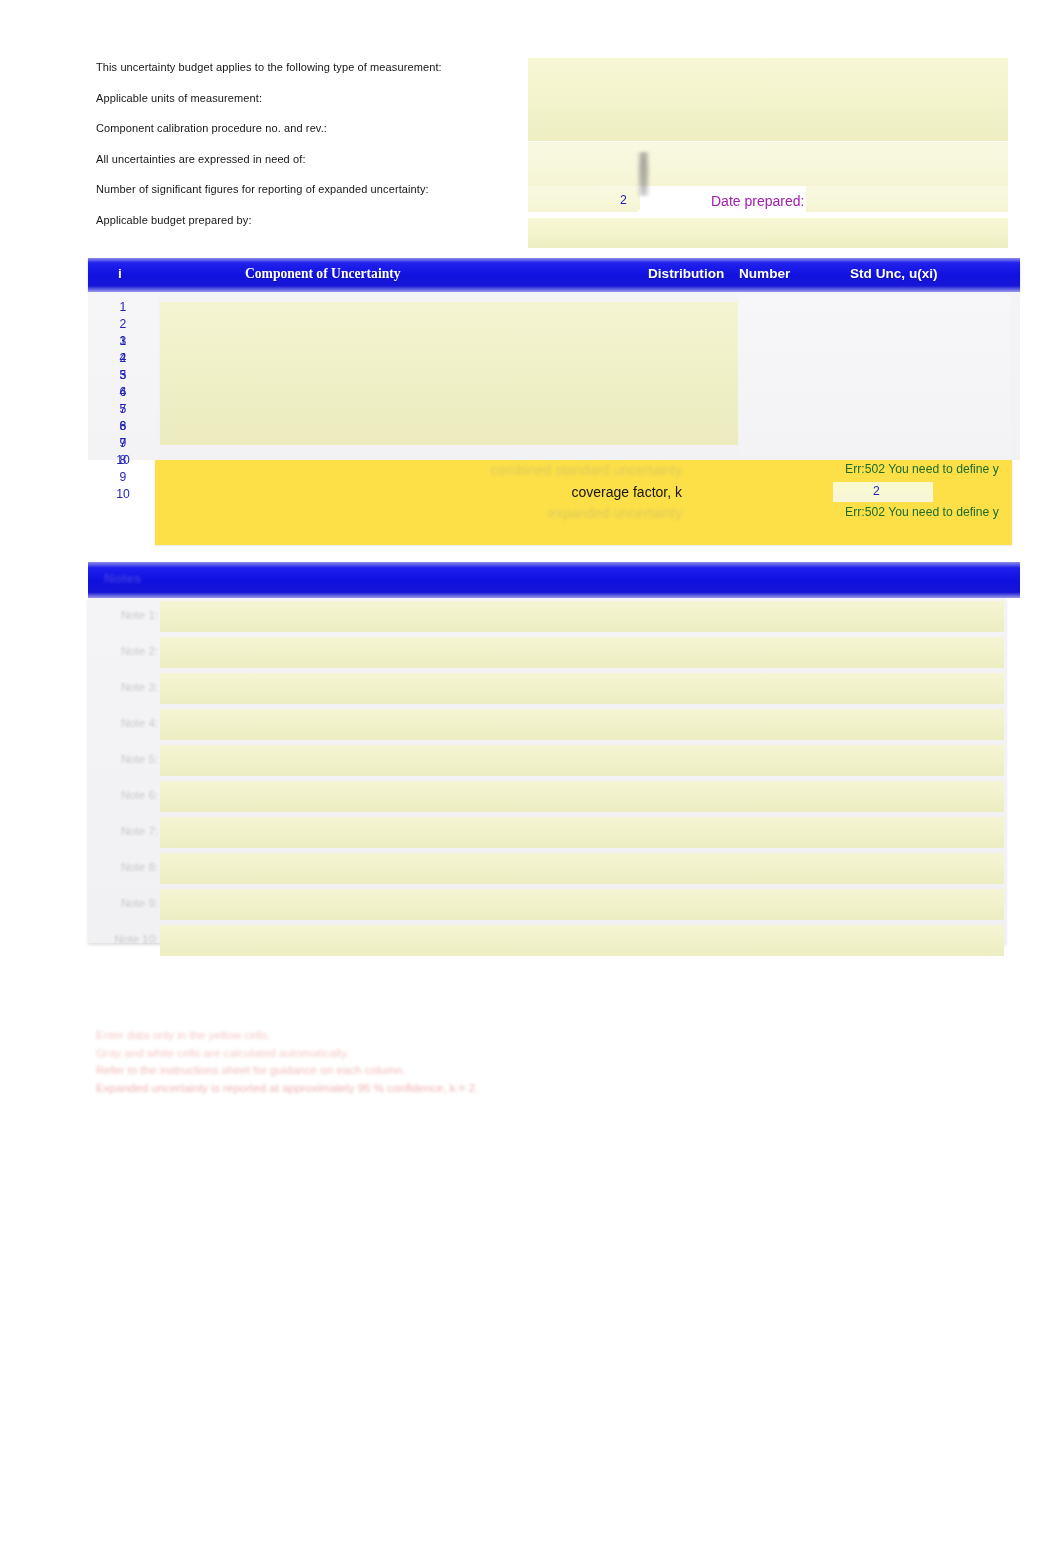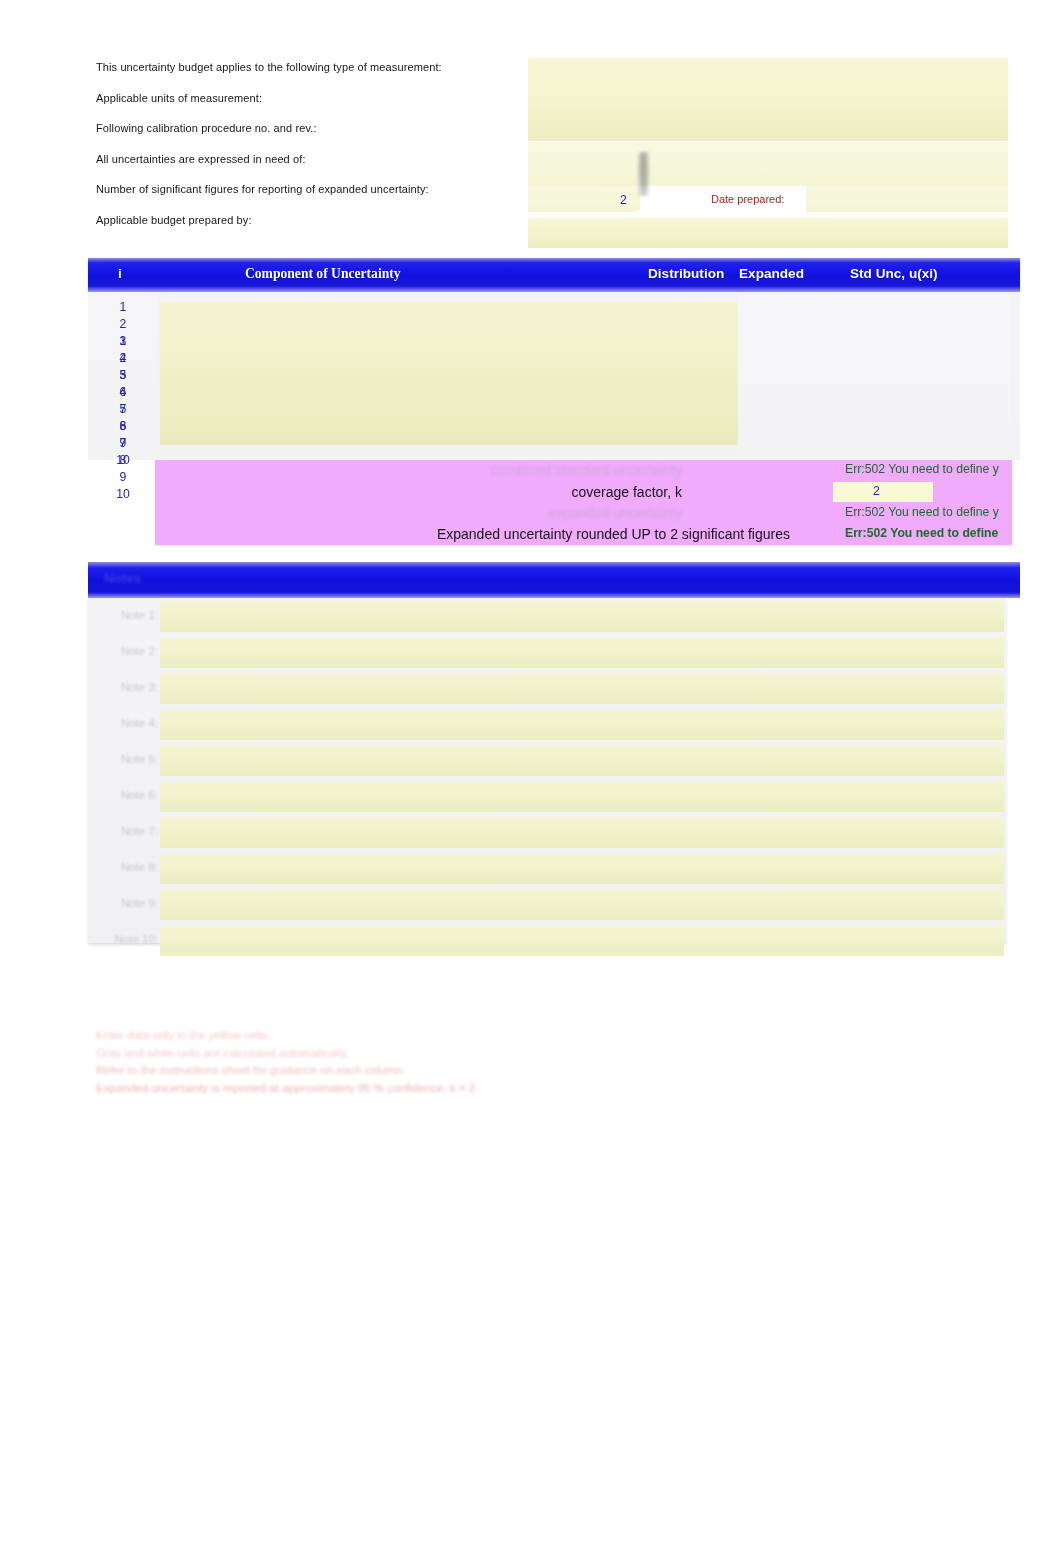--- a/index.html
+++ b/index.html
@@ -55,22 +55,22 @@
   }
 
   .blue-val {
     position: absolute;
     font-size: 12.3px;
     color: #2222bb;
     white-space: nowrap;
   }
   .blue-label {
     position: absolute;
-    font-size: 11px;
-    color: #b91c1c;
+    font-size: 14px;
+    color: #a21caf;
     white-space: nowrap;
   }
 
   
   .smudge {
     position: absolute;
     left: 637px;
     top: 152px;
     width: 13px;
     height: 44px;
@@ -140,21 +140,21 @@
     background: linear-gradient(180deg,#f7f7f9 0%, #f3f3f5 100%);
   }
 
   
   .summary {
     position: absolute;
     left: 155px;
     top: 460px;
     width: 857px;
     height: 85px;
-    background: #f0abfc;
+    background: #fde047;
     box-shadow: 0 1px 2px rgba(0,0,0,0.10);
   }
   .srow {
     position: relative;
     height: 21px;
   }
   .srow .slabel {
     position: absolute;
     right: 330px;
     top: 2px;
@@ -275,21 +275,21 @@
 
     <div class="form-row">
       <span class="form-label">This uncertainty budget applies to the following type of measurement:</span>
     </div>
 
     <div class="form-row">
       <span class="form-label">Applicable units of measurement:</span>
     </div>
 
     <div class="form-row">
-      <span class="form-label">Following calibration procedure no. and rev.:</span>
+      <span class="form-label">Component calibration procedure no. and rev.:</span>
     </div>
 
     <div class="form-row">
       <span class="form-label">All uncertainties are expressed in need of:</span>
     </div>
 
     <div class="form-row">
       <span class="form-label">Number of significant figures for reporting of expanded uncertainty:</span>
     </div>
 
@@ -312,21 +312,21 @@
 
   <div class="smudge"></div>
 
   <div class="budget">
 
     <div class="bar">
       <span class="hcell" style="left:30px;">i</span>
       <span class="hcell" style="left:157px;font-family:Liberation Serif, serif;">Component of Uncertainty</span>
       <span class="hcell" style="left:470px;"></span>
       <span class="hcell" style="left:560px;">Distribution</span>
-      <span class="hcell" style="left:651px;">Expanded</span>
+      <span class="hcell" style="left:651px;">Number</span>
       <span class="hcell" style="left:762px;">Std Unc, u(xi)</span>
     </div>
 
     <div class="tbody">
       <div class="idx-col">
         <span class="idx" style="top:42px;">1</span>
         <span class="idx" style="top:59px;">2</span>
         <span class="idx" style="top:76px;">3</span>
         <span class="idx" style="top:93px;">4</span>
         <span class="idx" style="top:110px;">5</span>
@@ -367,24 +367,20 @@
       <div class="kbox"></div>
       <span class="slabel">coverage factor, k</span>
       <span class="kval">2</span>
     </div>
 
     <div class="srow" style="height:21px;">
       <span class="slabel ghost">expanded uncertainty</span>
       <span class="serr">Err:502 You need to define y</span>
     </div>
 
-    <div class="srow" style="height:21px;">
-      <span class="slabel" style="right:222px;">Expanded uncertainty rounded UP to 2 significant figures</span>
-      <span class="serr bold">Err:502 You need to define</span>
-    </div>
   </div>
 
   <div class="notes">
     <div class="bar2">
       <span class="hcell">Notes</span>
     </div>
     <div class="notes-body">
 
       <div class="note-row" style="top:2px;">
         <span class="note-label">Note 1:</span>

